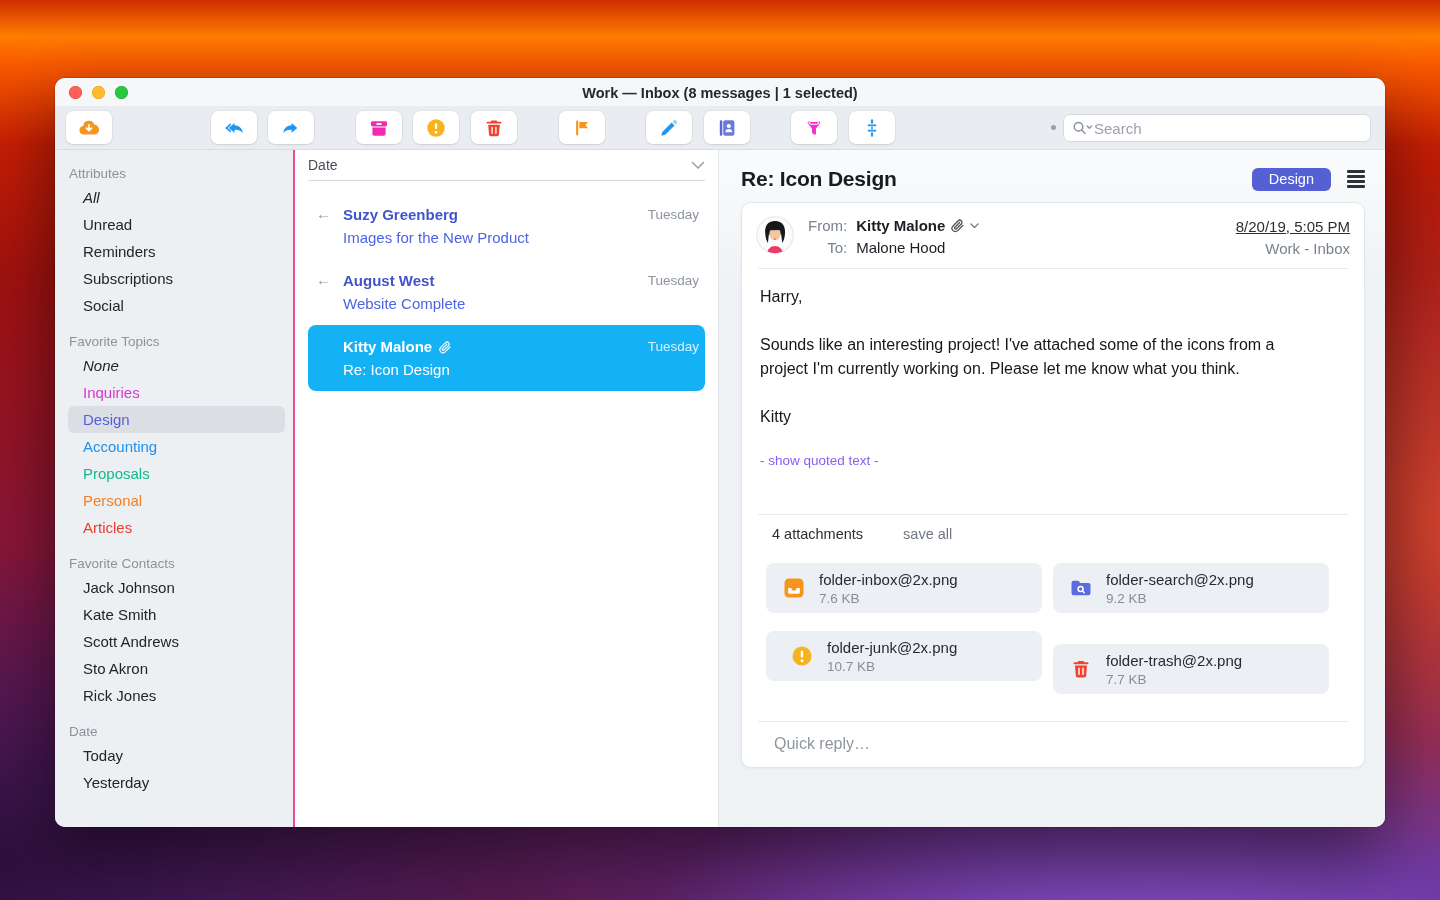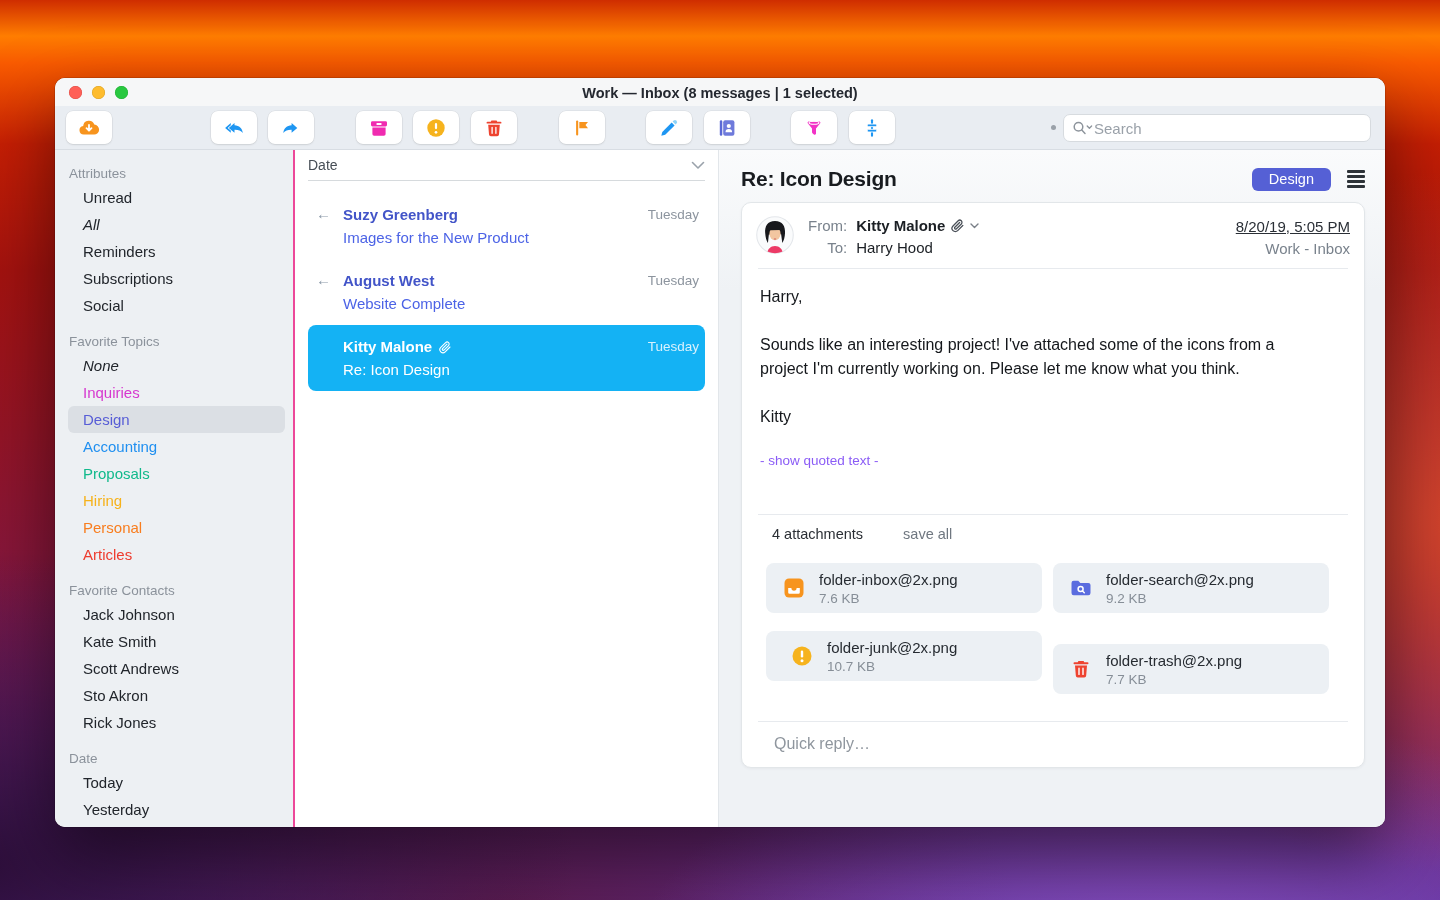--- a/index.html
+++ b/index.html
@@ -187,33 +187,32 @@
           <circle cx="6.5" cy="6.8" r="4.3" fill="none" stroke="#8d949c" stroke-width="1.5"></circle>
           <path d="M9.8 10.1 13 13.4" stroke="#8d949c" stroke-width="1.5" stroke-linecap="round"></path>
           <path d="M15.2 6l2.2 2.3L19.6 6" fill="none" stroke="#8d949c" stroke-width="1.3" stroke-linecap="round" stroke-linejoin="round"></path>
         </svg>
       <input type="text" placeholder="Search" style="">
     </div>
   </div>
 
   <div class="sidebar">
     <div class="sect-title first">Attributes</div>
+    <div class="side-item italic">All</div>
     <div class="side-item">Unread</div>
-    <div class="side-item italic">All</div>
     <div class="side-item">Reminders</div>
     <div class="side-item">Subscriptions</div>
     <div class="side-item">Social</div>
 
     <div class="sect-title">Favorite Topics</div>
     <div class="side-item italic">None</div>
     <div class="side-item" style="color: rgb(214, 56, 207);">Inquiries</div>
     <div class="side-item selected" style="color: rgb(87, 93, 214);">Design</div>
     <div class="side-item" style="color: rgb(31, 143, 240);">Accounting</div>
     <div class="side-item" style="color: rgb(16, 185, 139);">Proposals</div>
-    <div class="side-item" style="color: rgb(246, 178, 27);">Hiring</div>
     <div class="side-item" style="color: rgb(248, 125, 30);">Personal</div>
     <div class="side-item" style="color: rgb(238, 59, 46);">Articles</div>
 
     <div class="sect-title">Favorite Contacts</div>
     <div class="side-item">Jack Johnson</div>
     <div class="side-item">Kate Smith</div>
     <div class="side-item">Scott Andrews</div>
     <div class="side-item">Sto Akron</div>
     <div class="side-item">Rick Jones</div>
 
@@ -297,21 +296,21 @@
           <span class="addr-value from">
               <span>Kitty Malone</span>
             <svg width="15" height="15" viewBox="0 0 24 24">
                 <path d="M20.5 12 12.3 20.2a5.3 5.3 0 0 1-7.5-7.5l8.3-8.2a3.5 3.5 0 0 1 5 5l-7.8 7.7a1.77 1.77 0 0 1-2.5-2.5l7.6-7.5" fill="none" stroke="#4a5058" stroke-width="2" stroke-linecap="round"></path>
               </svg>
             <svg width="9" height="6" viewBox="0 0 9 6">
                 <path d="M1 1l3.5 3.5L8 1" fill="none" stroke="#7a8088" stroke-width="1.4" stroke-linecap="round" stroke-linejoin="round"></path>
               </svg>
           </span>
           <span class="addr-label">To:</span>
-          <span class="addr-value">Harry Hood</span>
+          <span class="addr-value">Malone Hood</span>
         </div>
         <div class="head-right">
           <div class="head-datetime">8/20/19, 5:05 PM</div>
           <div class="head-mailbox">Work - Inbox</div>
         </div>
       </div>
       <div class="card-divider"></div>
 
       <div class="mail-body">
         <p class="p1">Harry,</p>

